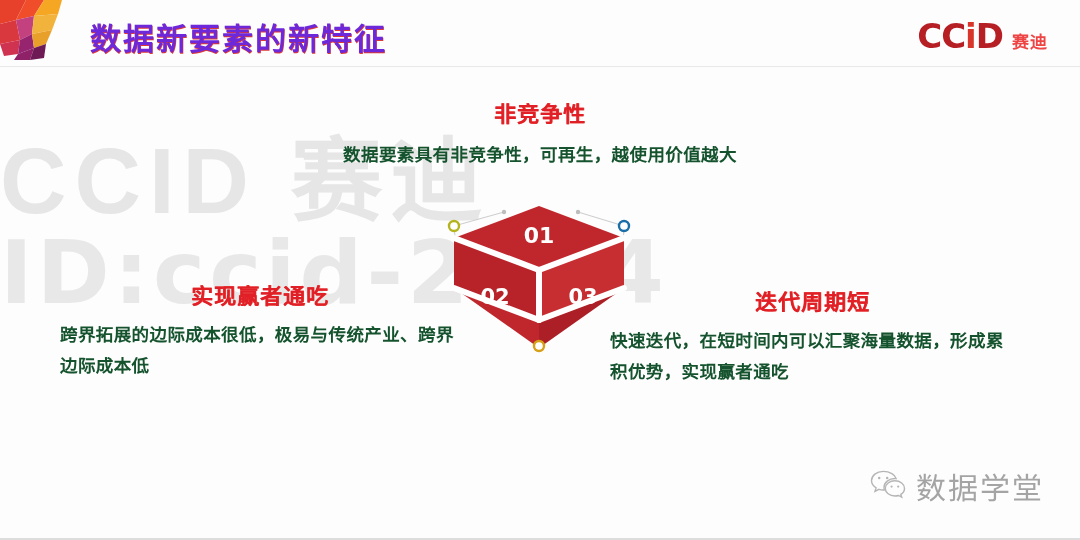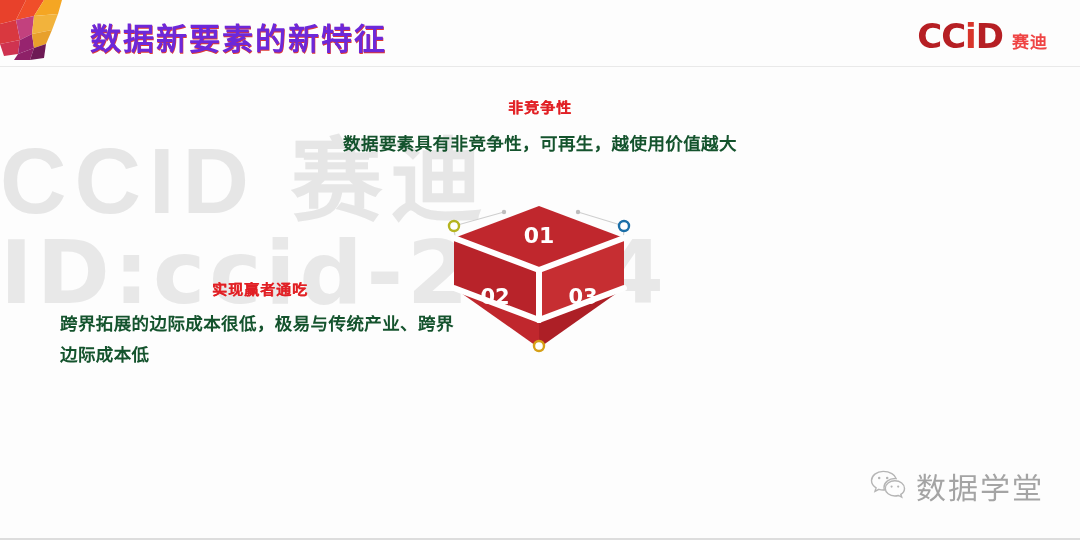--- a/index.html
+++ b/index.html
@@ -111,21 +111,21 @@
     line-height: 1.0;
     white-space: nowrap;
     font-family: "DejaVu Sans", sans-serif;
   }
 
   
   .feature {
     position: absolute;
   }
   .feature-title {
-    font-size: 15px;
+    font-size: 22px;
     font-weight: bold;
     color: #e01f26;
     letter-spacing: 1px;
     white-space: nowrap;
     text-shadow: 0.4px 0.4px 0 #ef4a3f;
   }
   .feature-body {
     font-size: 17.5px;
     font-weight: bold;
     color: #14532d;
@@ -279,20 +279,24 @@
   <div class="feature" id="feature-top">
     <div class="feature-title">非竞争性</div>
     <div class="feature-body">数据要素具有非竞争性，可再生，越使用价值越大</div>
   </div>
 
   <div class="feature" id="feature-left">
     <div class="feature-title">实现赢者通吃</div>
     <div class="feature-body">跨界拓展的边际成本很低，极易与传统产业、跨界边际成本低</div>
   </div>
 
+  <div class="feature" id="feature-right">
+    <div class="feature-title">迭代周期短</div>
+    <div class="feature-body">快速迭代，在短时间内可以汇聚海量数据，形成累积优势，实现赢者通吃</div>
+  </div>
 
   <div class="wechat-badge">
     <span>
       <svg width="36" height="30" viewBox="0 0 36 30" aria-hidden="true">
         <path d="M13.2 2.4C6.6 2.4 1.5 6.6 1.5 11.6c0 2.9 1.8 5.5 4.6 7.2l-1.1 3.5 3.9-2a14.6 14.6 0 0 0 4.3.7c.4 0 .8 0 1.2-.05a8.3 8.3 0 0 1-.4-2.5c0-4.9 4.9-8.9 11-8.9.4 0 .8 0 1.2.05C25.3 5.9 19.9 2.4 13.2 2.4z" fill="none" stroke="#8a8a8a" stroke-width="1.4"></path>
         <circle cx="9.2" cy="9.1" r="1.25" fill="#8a8a8a"></circle>
         <circle cx="17.2" cy="9.1" r="1.25" fill="#8a8a8a"></circle>
         <path d="M34.5 19.4c0-4.2-4.3-7.6-9.6-7.6s-9.6 3.4-9.6 7.6c0 4.2 4.3 7.6 9.6 7.6 1.2 0 2.4-.18 3.5-.5l3.3 1.7-.9-2.9c2.3-1.4 3.7-3.6 3.7-5.9z" fill="none" stroke="#8a8a8a" stroke-width="1.4"></path>
         <circle cx="21.6" cy="17.6" r="1.1" fill="#8a8a8a"></circle>
         <circle cx="28.2" cy="17.6" r="1.1" fill="#8a8a8a"></circle>

